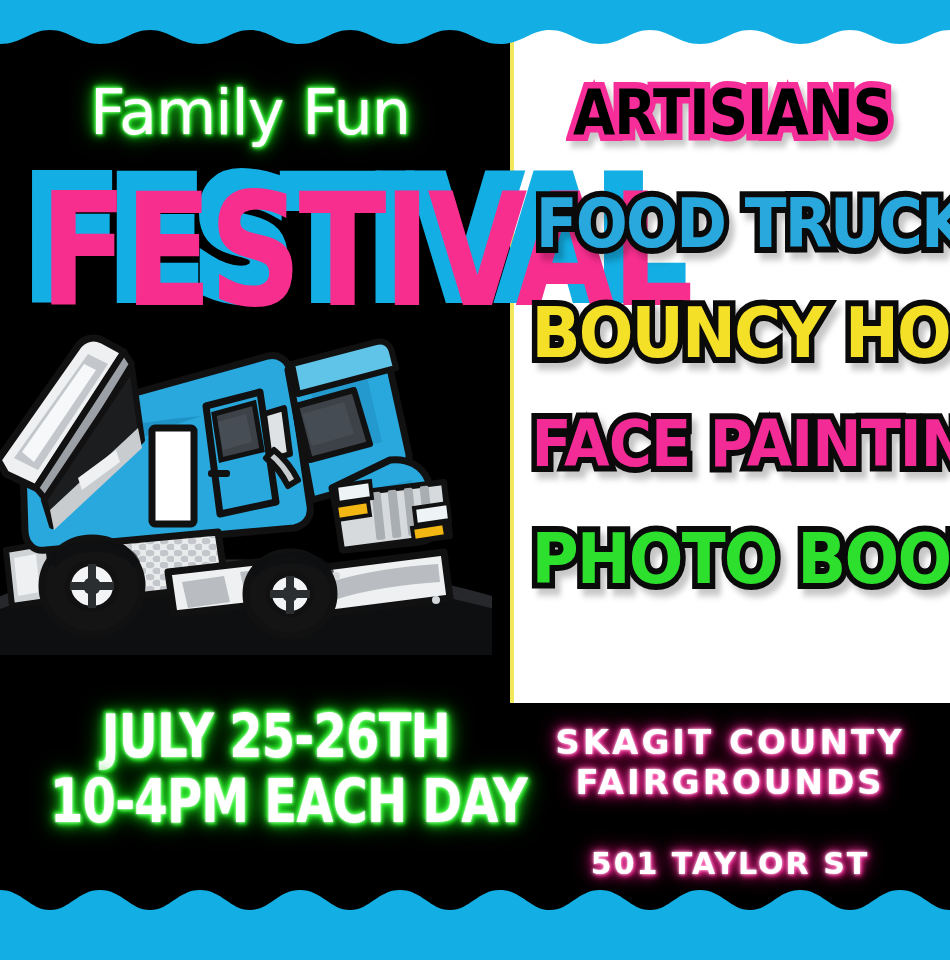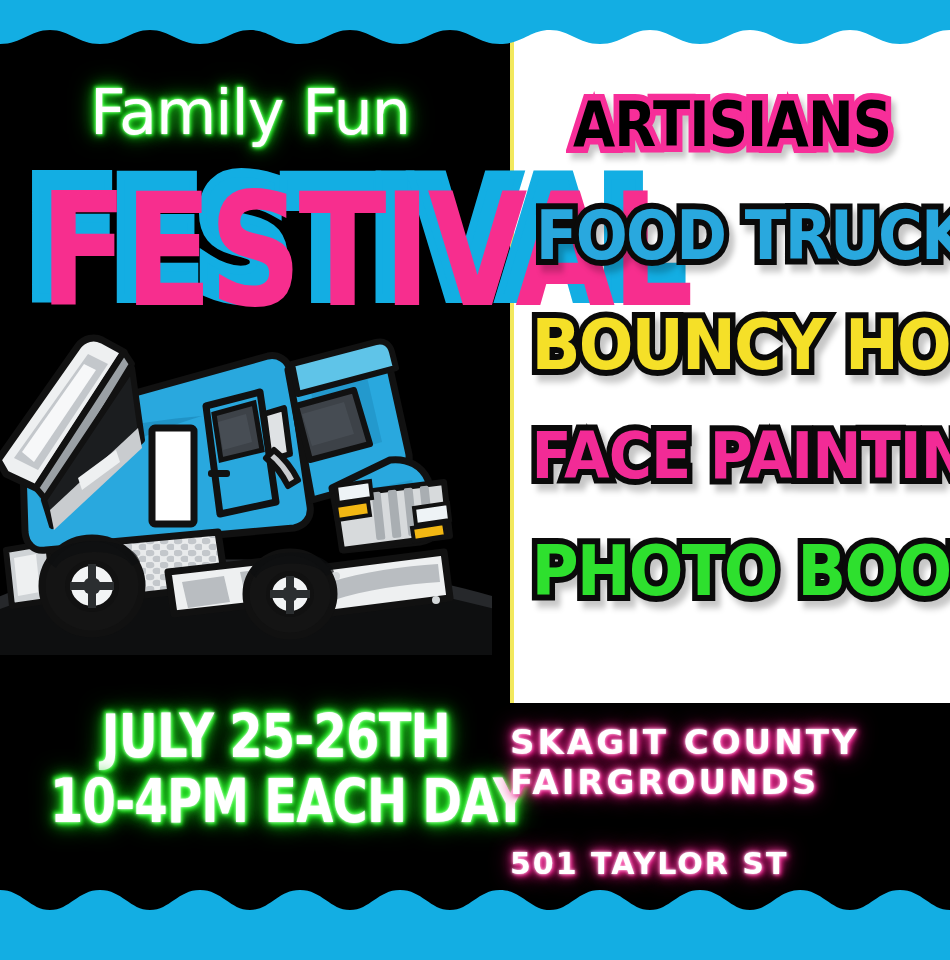--- a/index.html
+++ b/index.html
@@ -147,21 +147,21 @@
        0 0 11px #2ef02e,
        0 0 18px #22d822,
        0 0 28px #13bb13,
        3px 3px 4px #0d9b0d,
       -3px -3px 4px #0d9b0d;
   }
 
   
   .features{
     position:absolute;
-    left:514px; top:74px;
+    left:514px; top:62px;
     width:436px; height:620px;
     z-index:20;
   }
   .feature{
     position:absolute;
     left:0;
     width:436px;
     text-align:center;
     font-family:"DejaVu Sans", sans-serif;
     font-weight:bold;
@@ -222,21 +222,21 @@
     -webkit-text-stroke:12px #0a0a0a;
     paint-order:stroke fill;
     filter:drop-shadow(6px 7px 3px rgba(0,0,0,0.22));
   }
 
   
   .venue{
     position:absolute;
     left:510px; top:722px;
     width:440px;
-    text-align:left;
+    text-align:center;
     z-index:22;
   }
   .venue-name{
     font-family:"DejaVu Sans", sans-serif;
     font-weight:bold;
     font-size:34px;
     line-height:1.18;
     letter-spacing:3px;
     color:#ffffff;
     text-shadow:

